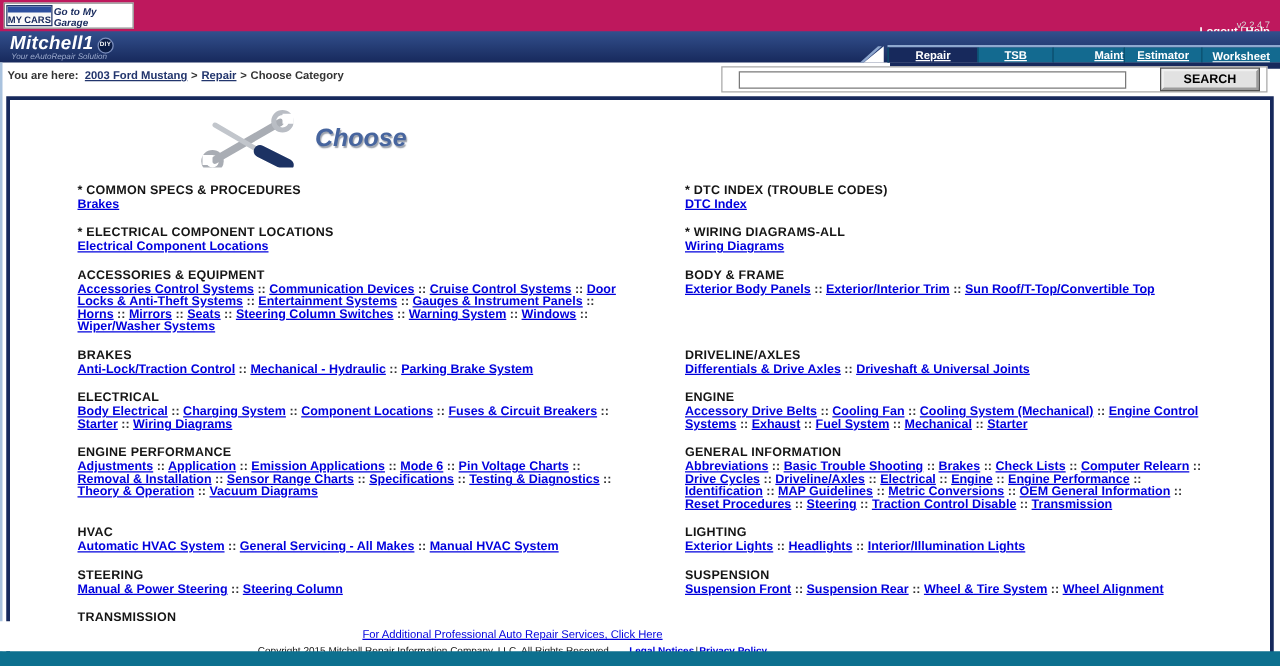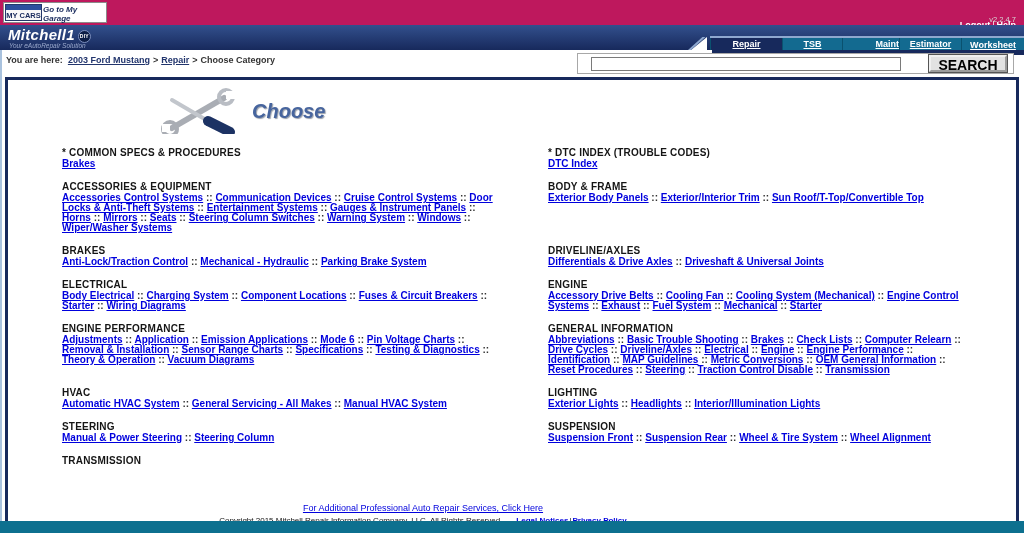--- a/index.html
+++ b/index.html
@@ -52,41 +52,41 @@
   .breadcrumb { position:absolute; left:6px; top:55px; font-size:9px; font-weight:bold; color:#333;
     white-space:nowrap; }
   .breadcrumb a { color:#22356d; text-decoration:underline; }
   .breadcrumb .crumb-sep { color:#333; padding:0 3px; }
   .search-panel { position:absolute; left:577px; top:53px; width:437px; height:21px;
     background:#fff; border:1px solid #a8a8a8; }
   .search-input { position:absolute; left:13px; top:3px; width:310px; height:14px;
     border:1px solid #7a7a7a; font-size:10px; padding:0 3px; font-family:"Liberation Sans",sans-serif; }
   .search-btn { position:absolute; right:6px; top:1px; width:78px; height:17px;
     background:#e2e2e2; border:2px outset #f0f0f0; outline:1px solid #555;
-    font-size:14px; font-weight:bold; color:#000; font-family:"Liberation Sans",sans-serif; cursor:pointer; }
+    font-size:10px; font-weight:bold; color:#000; font-family:"Liberation Sans",sans-serif; cursor:pointer; }
 
   
   .main-content { position:absolute; left:5px; top:77px; width:1014px; height:504px;
     border:3px solid #17295c; background:#fff; }
   .title-block { position:absolute; left:152px; top:8px; display:flex; align-items:center; }
   .title-text { margin-left:14px; font-size:20px; line-height:21px; font-weight:bold;
     font-style:italic; color:#47659e; text-shadow:1px 1px 1px #9aa0ab; }
 
   .category-grid { position:absolute; left:0; top:64px; width:100%; border-collapse:collapse; }
   .category-grid td { vertical-align:top; width:50%; }
   td.col-left  { padding:4px 6px 9px 54px; }
   td.col-right { padding:4px 48px 9px 36px; }
   .sec-heading { font-size:10px; font-weight:bold; color:#151515; letter-spacing:0.2px;
     line-height:10px; margin-bottom:1px; }
   .sec-links { font-size:10px; font-weight:bold; line-height:10px; }
   .cat-link { color:#0000dd; text-decoration:underline; }
   .sep { color:#333; }
 
   
-  .footer { position:absolute; left:13px; top:497px; width:820px; height:24px; text-align:center;
+  .footer { position:absolute; left:0; top:497px; width:820px; height:24px; text-align:center;
     background:#fff; }
   .promo-link { font-size:9px; color:#0000dd; text-decoration:underline; display:inline-block;
     margin-top:1px; }
   .copy-line { font-size:8px; color:#111; margin-top:1px; }
   .copy-line a { color:#0000dd; text-decoration:underline; font-weight:bold; }
   .copy-line .bar-sep { color:#111; padding:0 1px; }
   .copy-text { margin-right:14px; }
   .top-link { font-size:10px; font-weight:bold; color:#0000dd; text-decoration:underline;
     display:inline-block; margin-top:1px; }
   .bottom-bar { position:absolute; left:0; top:521px; width:1024px; height:12px; background:#0d708f; }
@@ -172,20 +172,34 @@
           <td class="col-right">
             <div>
               <div class="sec-heading">* DTC INDEX (TROUBLE CODES)</div>
               <div class="sec-links"><a class="cat-link">DTC Index</a></div>
             </div>
           </td>
         </tr>
         <tr>
           <td class="col-left">
             <div>
+              <div class="sec-heading">* ELECTRICAL COMPONENT LOCATIONS</div>
+              <div class="sec-links"><a class="cat-link">Electrical Component Locations</a></div>
+            </div>
+          </td>
+          <td class="col-right">
+            <div>
+              <div class="sec-heading">* WIRING DIAGRAMS-ALL</div>
+              <div class="sec-links"><a class="cat-link">Wiring Diagrams</a></div>
+            </div>
+          </td>
+        </tr>
+        <tr>
+          <td class="col-left">
+            <div>
               <div class="sec-heading">ACCESSORIES &amp; EQUIPMENT</div>
               <div class="sec-links"><a class="cat-link">Accessories Control Systems</a><span class="sep"> :: </span><a class="cat-link">Communication Devices</a><span class="sep"> :: </span><a class="cat-link">Cruise Control Systems</a><span class="sep"> :: </span><a class="cat-link">Door Locks &amp; Anti-Theft Systems</a><span class="sep"> :: </span><a class="cat-link">Entertainment Systems</a><span class="sep"> :: </span><a class="cat-link">Gauges &amp; Instrument Panels</a><span class="sep"> :: </span><a class="cat-link">Horns</a><span class="sep"> :: </span><a class="cat-link">Mirrors</a><span class="sep"> :: </span><a class="cat-link">Seats</a><span class="sep"> :: </span><a class="cat-link">Steering Column Switches</a><span class="sep"> :: </span><a class="cat-link">Warning System</a><span class="sep"> :: </span><a class="cat-link">Windows</a><span class="sep"> :: </span><a class="cat-link">Wiper/Washer Systems</a></div>
             </div>
           </td>
           <td class="col-right">
             <div>
               <div class="sec-heading">BODY &amp; FRAME</div>
               <div class="sec-links"><a class="cat-link">Exterior Body Panels</a><span class="sep"> :: </span><a class="cat-link">Exterior/Interior Trim</a><span class="sep"> :: </span><a class="cat-link">Sun Roof/T-Top/Convertible Top</a></div>
             </div>
           </td>

